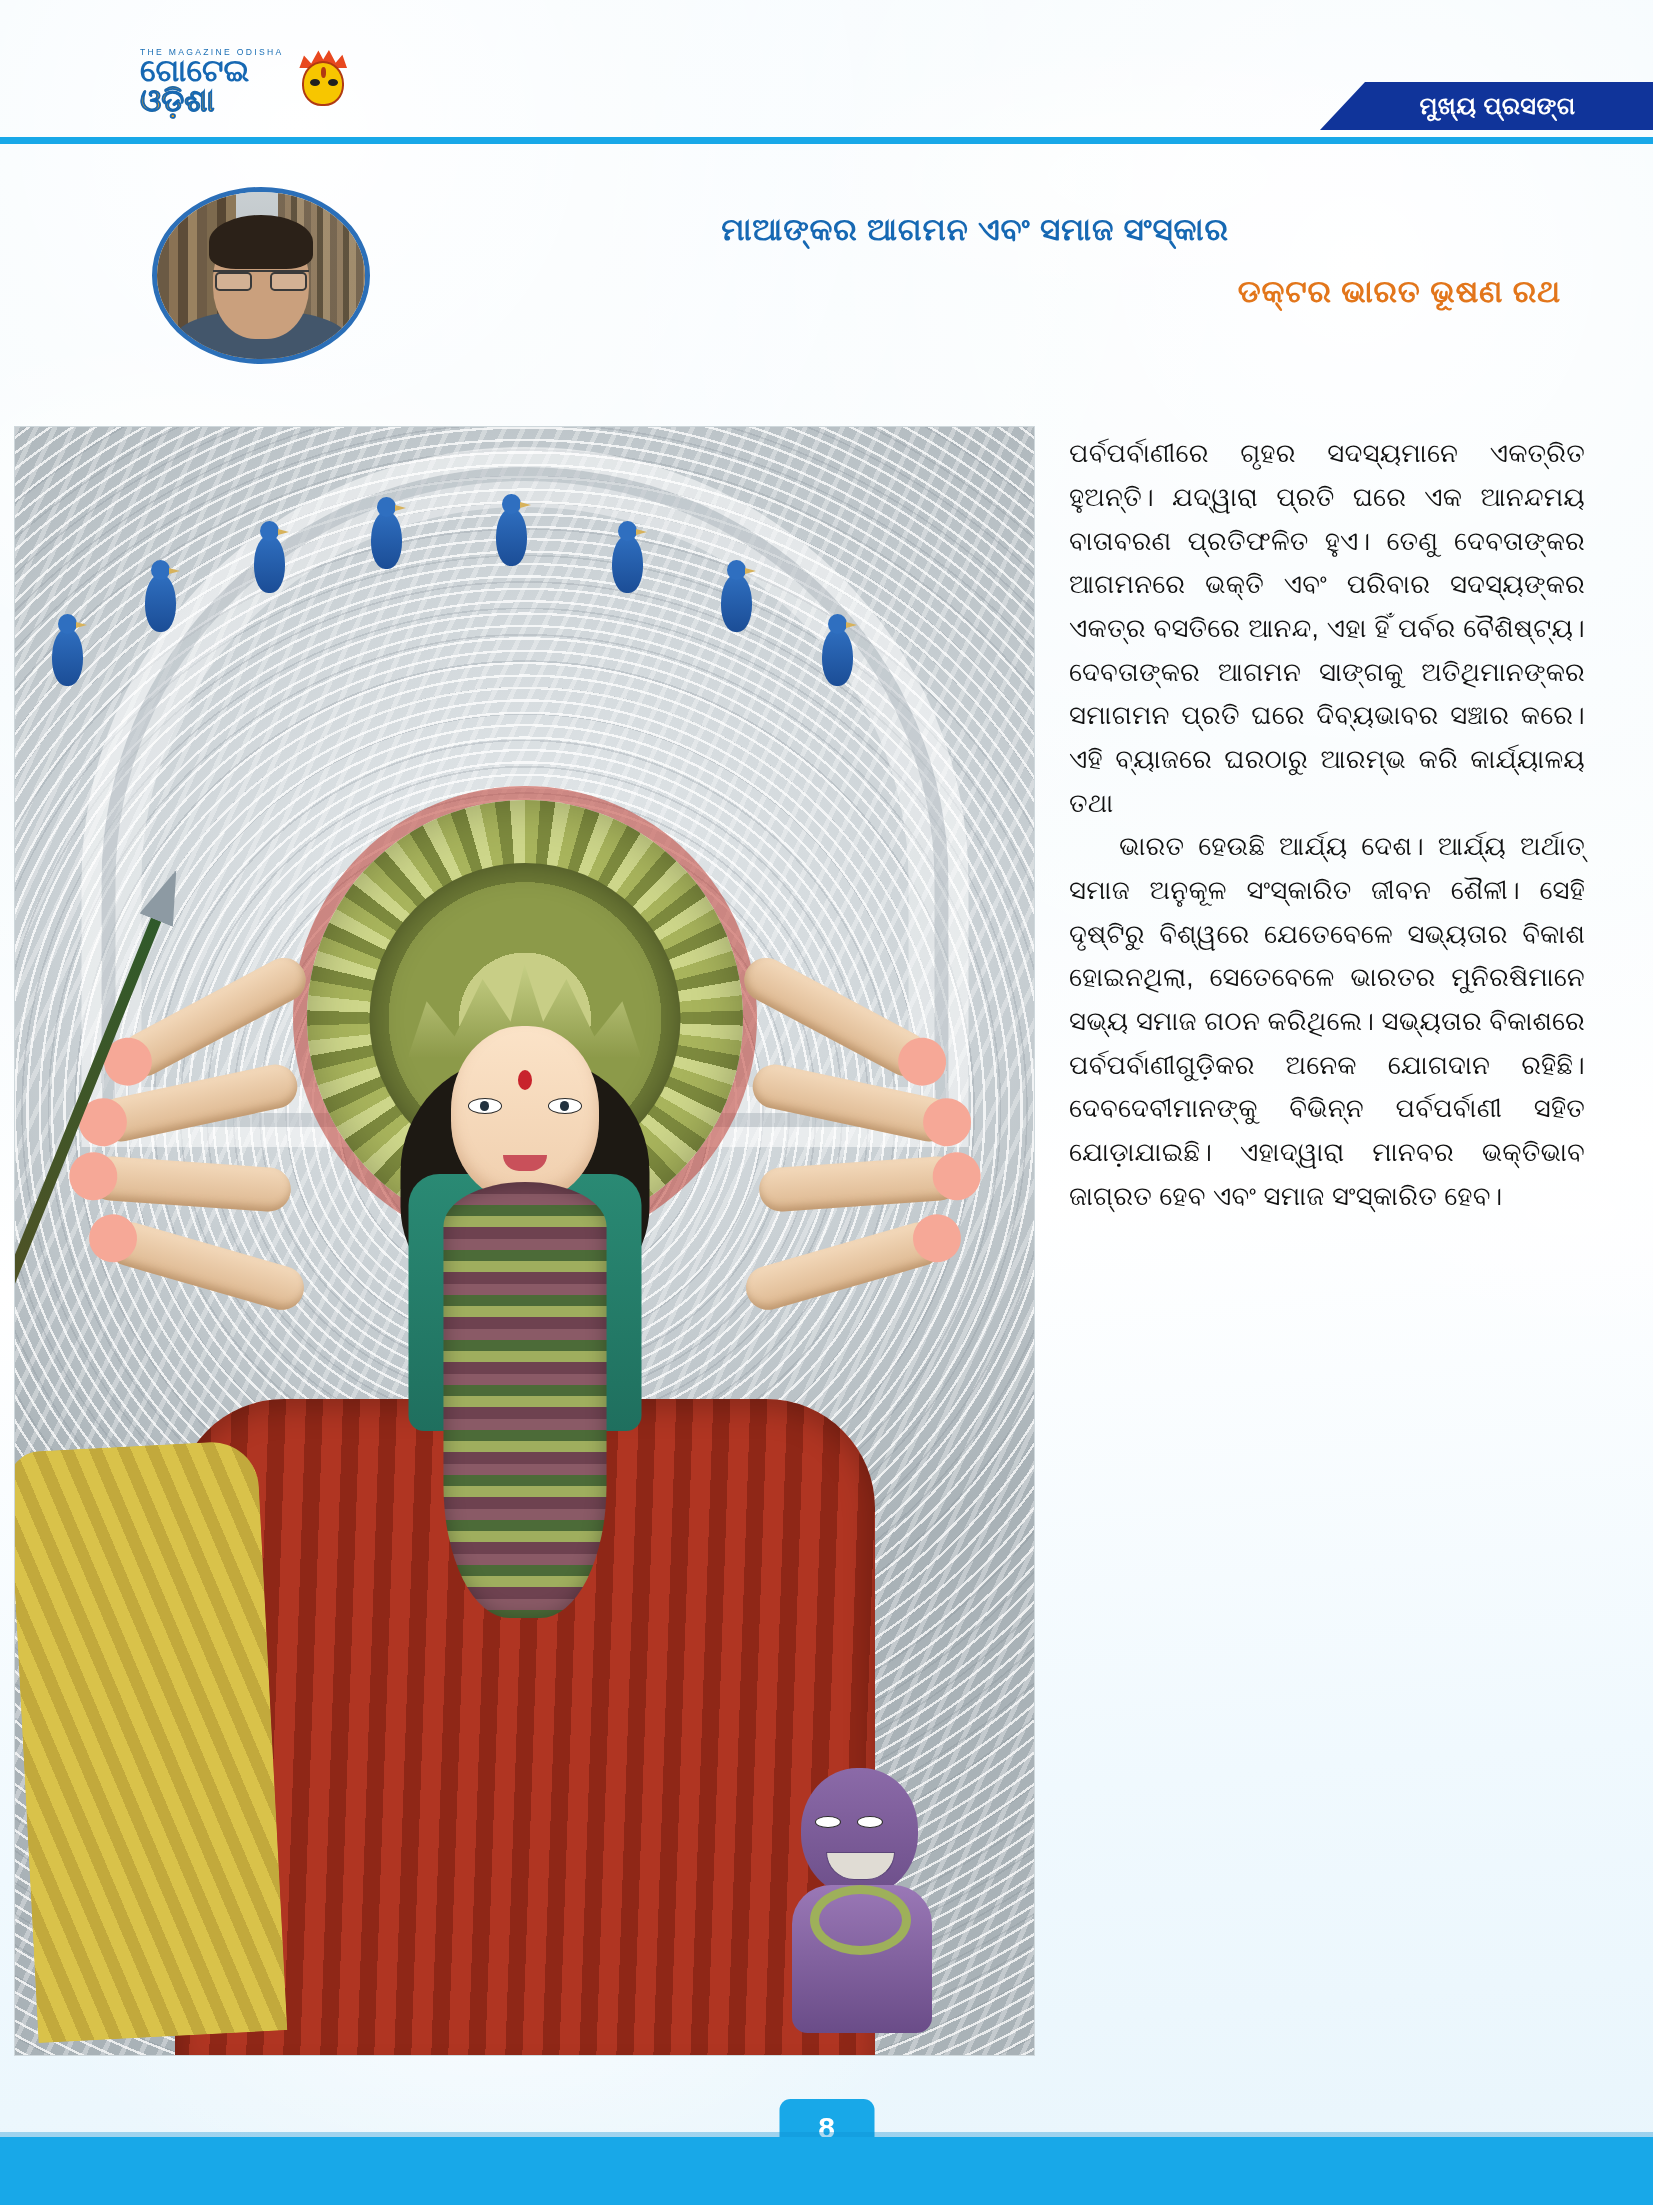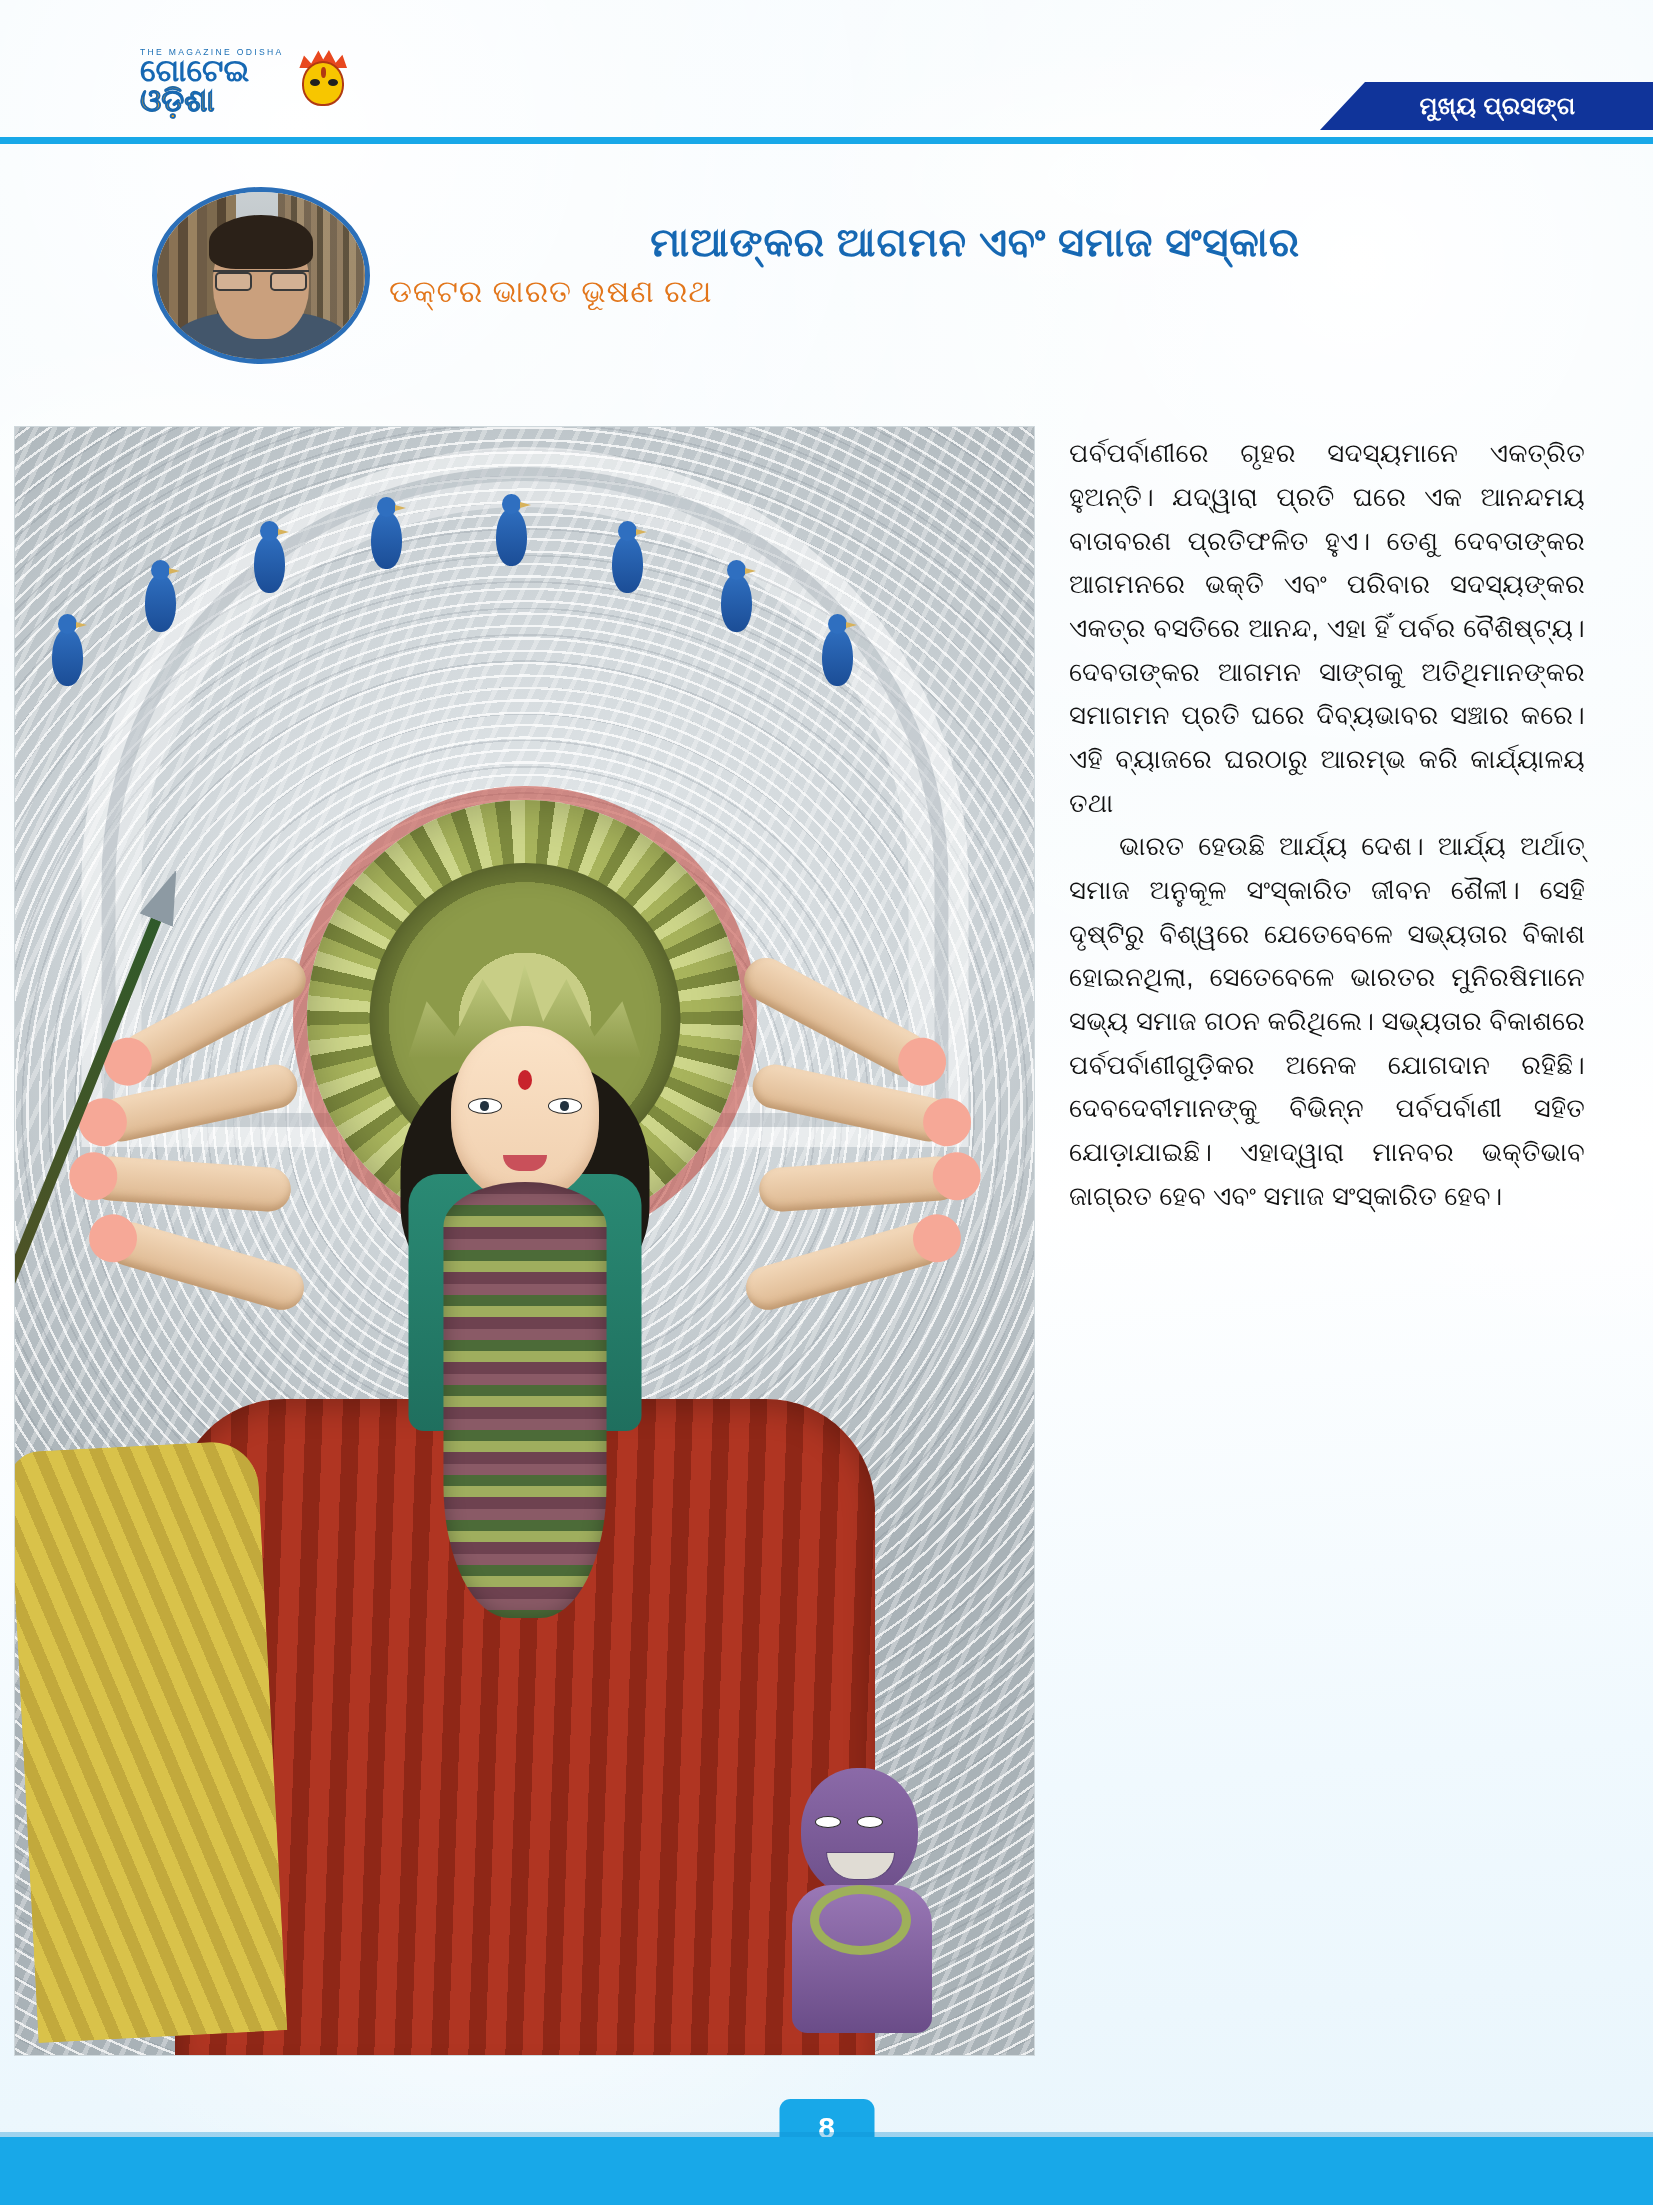--- a/index.html
+++ b/index.html
@@ -257,34 +257,34 @@
     background: #43566b;
     border-radius: 60% 60% 0 0;
   }
 
   .article-title {
     position: absolute;
     left: 389px;
     right: 93px;
     top: 190px;
     text-align: center;
-    font-size: 40px;
+    font-size: 31px;
     font-weight: bold;
     color: #1668b3;
     letter-spacing: 0.8px;
     line-height: 1.25;
   }
   .article-author {
     position: absolute;
     left: 389px;
     right: 93px;
     top: 274px;
-    text-align: left;
+    text-align: right;
     font-size: 31px;
-    font-weight: normal;
+    font-weight: bold;
     color: #e2761b;
     letter-spacing: 0.8px;
   }
 
   
   .content {
     position: absolute;
     left: 14px;
     top: 426px;
     right: 47px;

